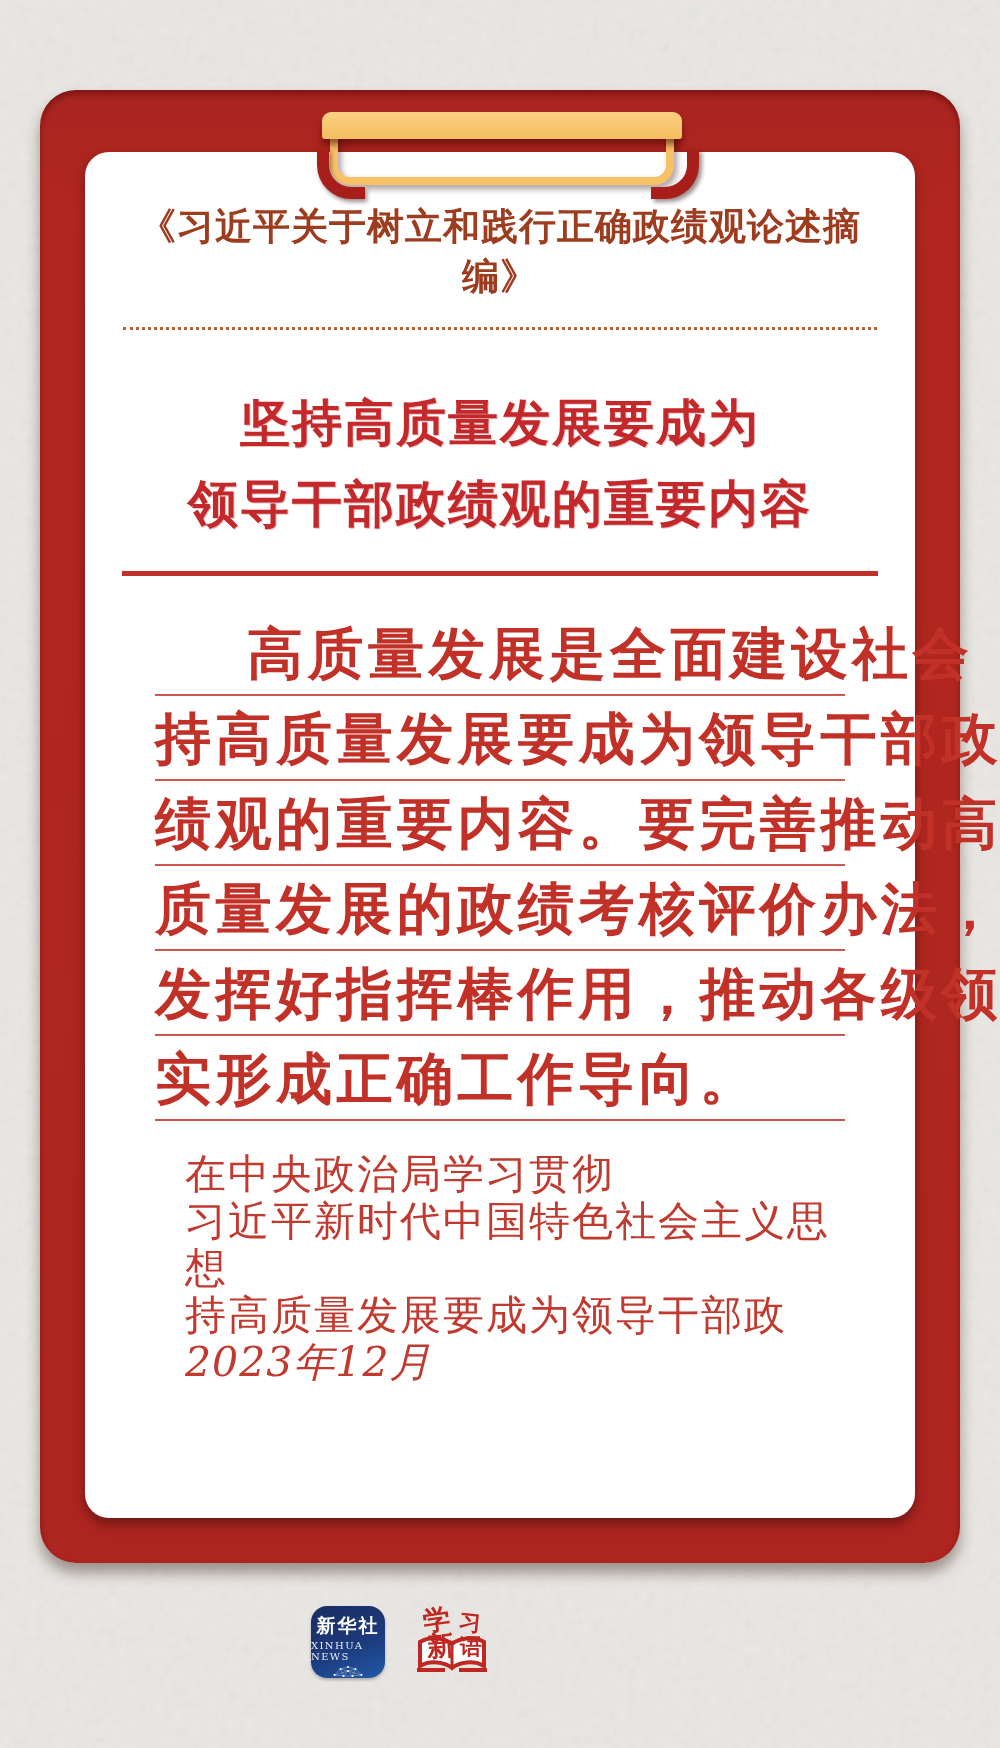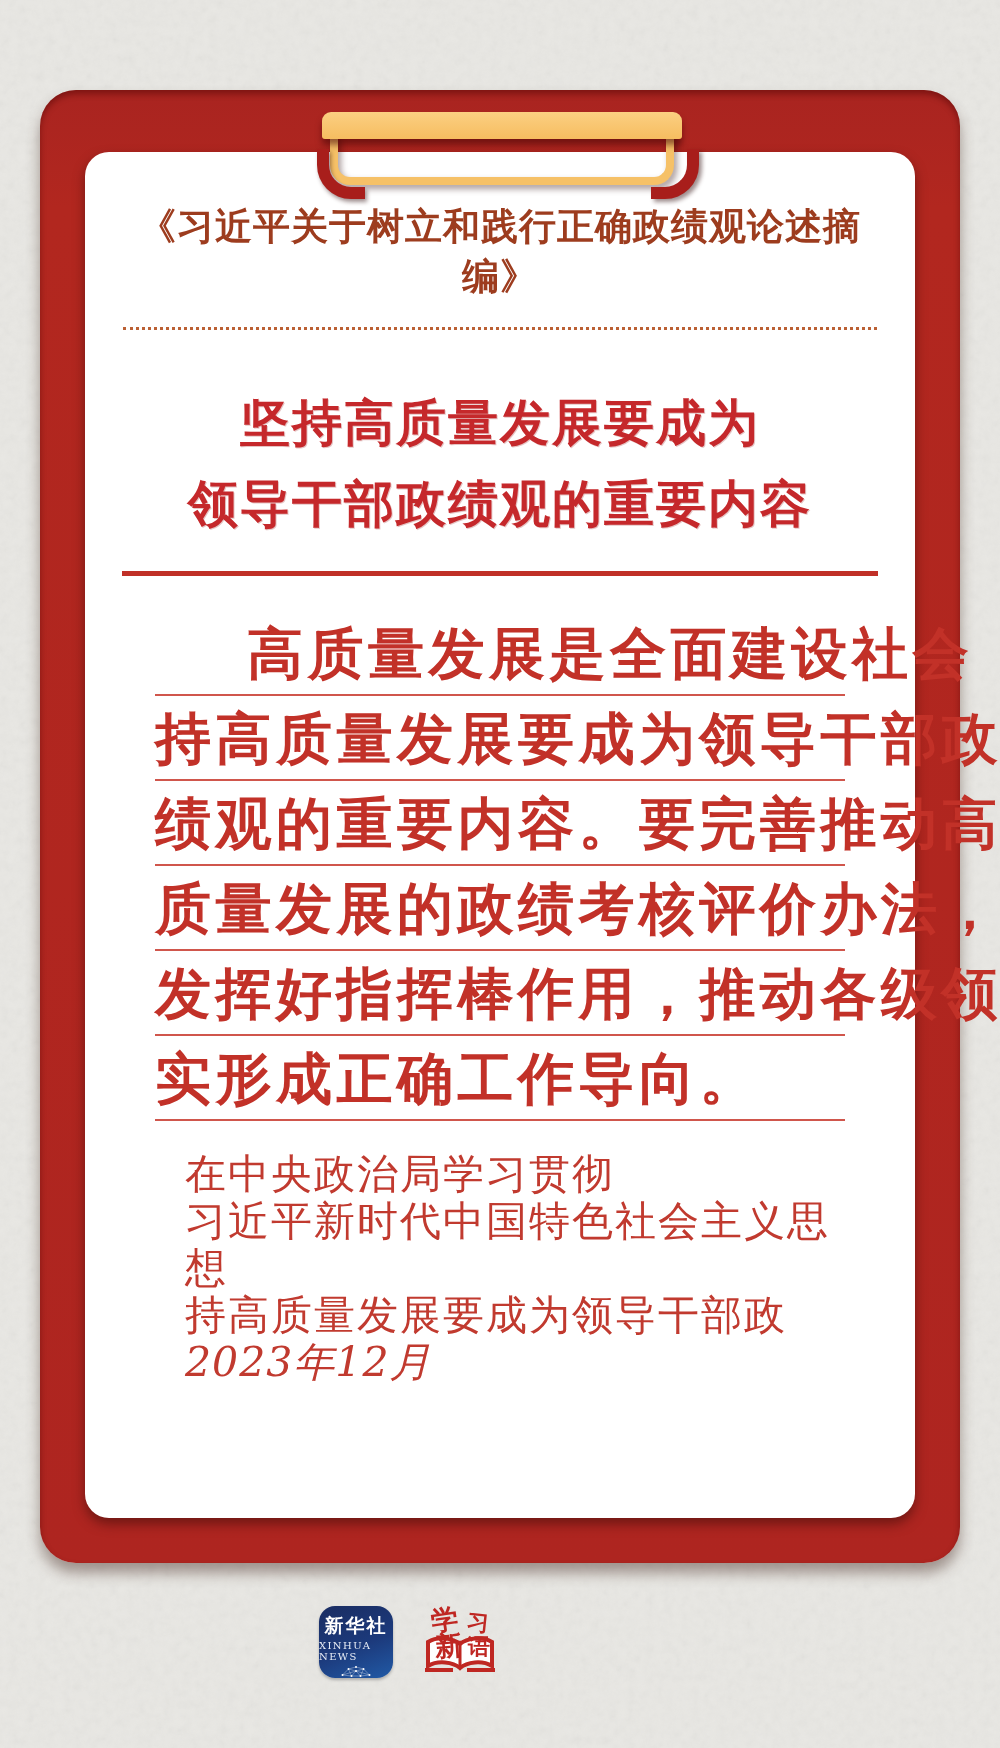--- a/index.html
+++ b/index.html
@@ -45,21 +45,21 @@
              font-family:"Liberation Sans",sans-serif;white-space:nowrap;overflow:visible;}
   .body-line.indent{text-indent:92px;}
 
   .attribution{margin:30px 70px 0 100px;color:#c13a2f;
                font-family:"DejaVu Serif","Liberation Serif",serif;
                font-size:41px;line-height:47px;letter-spacing:2px;}
   .attribution .date{font-style:italic;letter-spacing:1px;}
 
   
   .footer{position:absolute;left:0;top:1606px;width:800px;display:flex;
-          justify-content:center;align-items:flex-start;gap:30px;padding-left:8px;}
+          justify-content:center;align-items:flex-start;gap:30px;}
   .xinhua{width:74px;height:72px;border-radius:16px;
           background:linear-gradient(160deg,#1a2d62 0%,#1c3a7c 55%,#215aa6 100%);
           display:flex;flex-direction:column;align-items:center;justify-content:flex-start;
           box-shadow:0 2px 3px rgba(90,90,90,.4);}
   .xinhua-cn{color:#ffffff;font-size:19px;font-weight:bold;letter-spacing:2px;margin-top:7px;
              font-family:"Liberation Sans",sans-serif;}
   .xinhua-en{color:#e9edf6;font-size:10px;letter-spacing:1.4px;margin-top:1px;
              font-family:"DejaVu Serif","Liberation Serif",serif;}
   .xinhua-net{margin-top:2px;}
   .xuexi{position:relative;width:74px;height:70px;}

